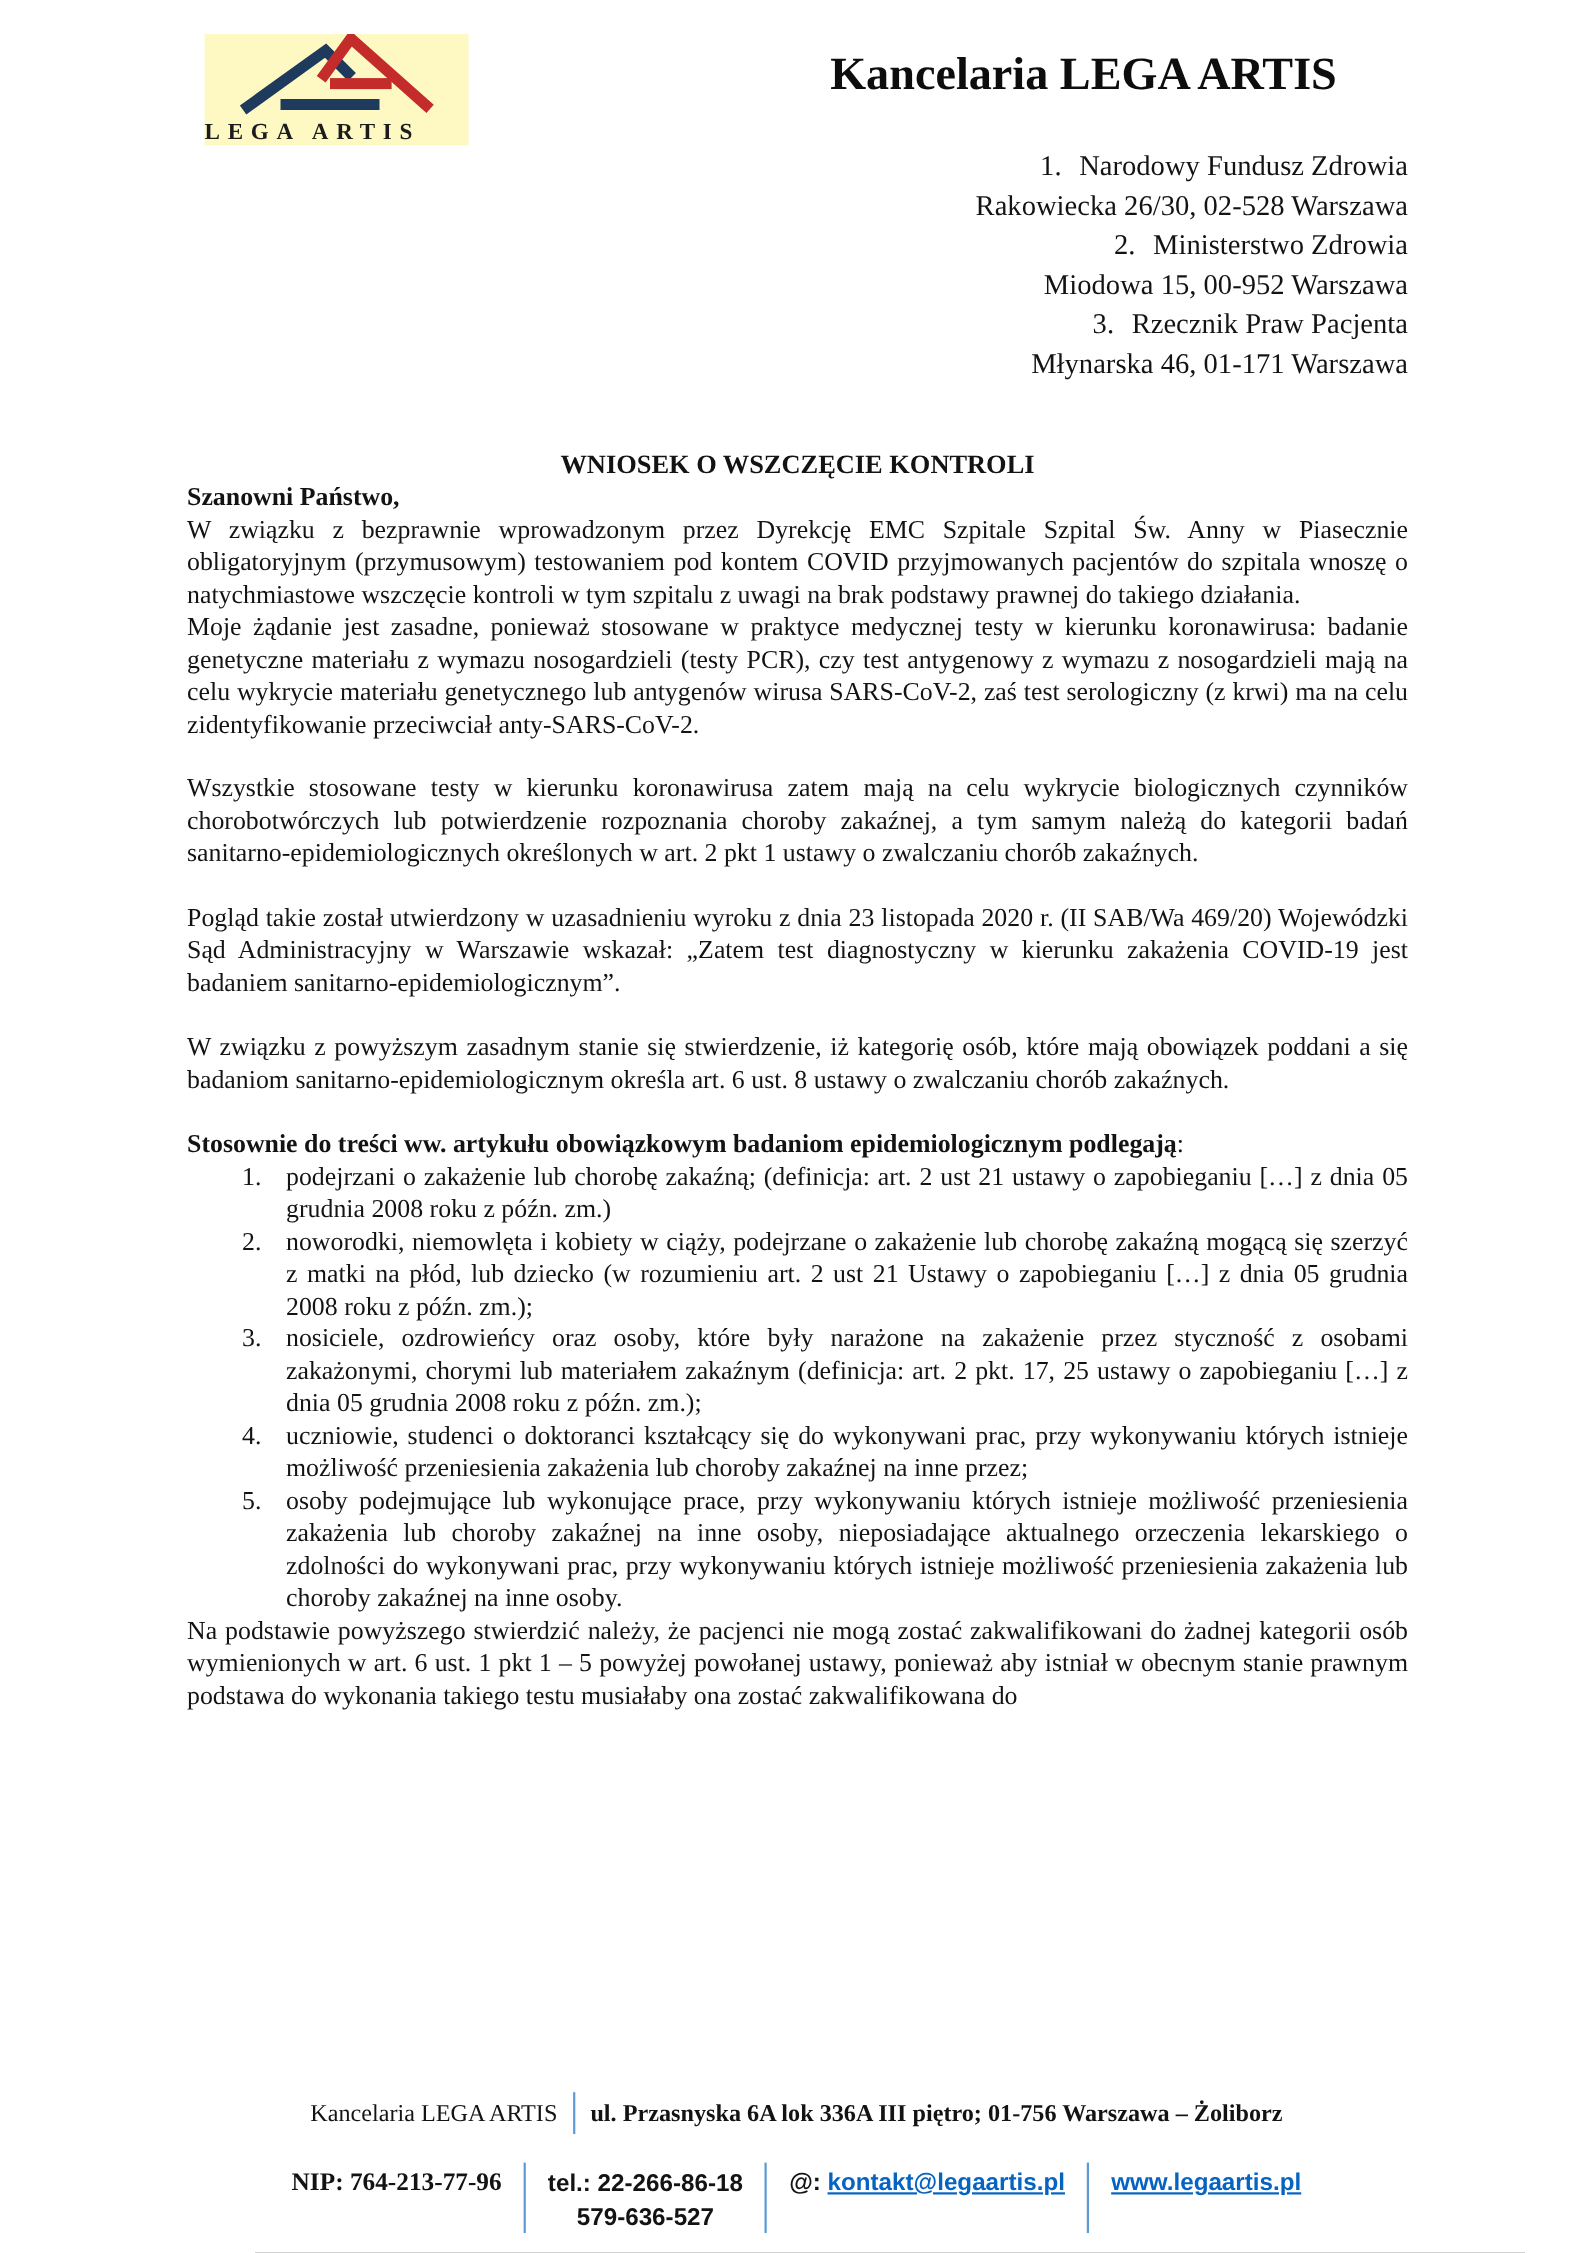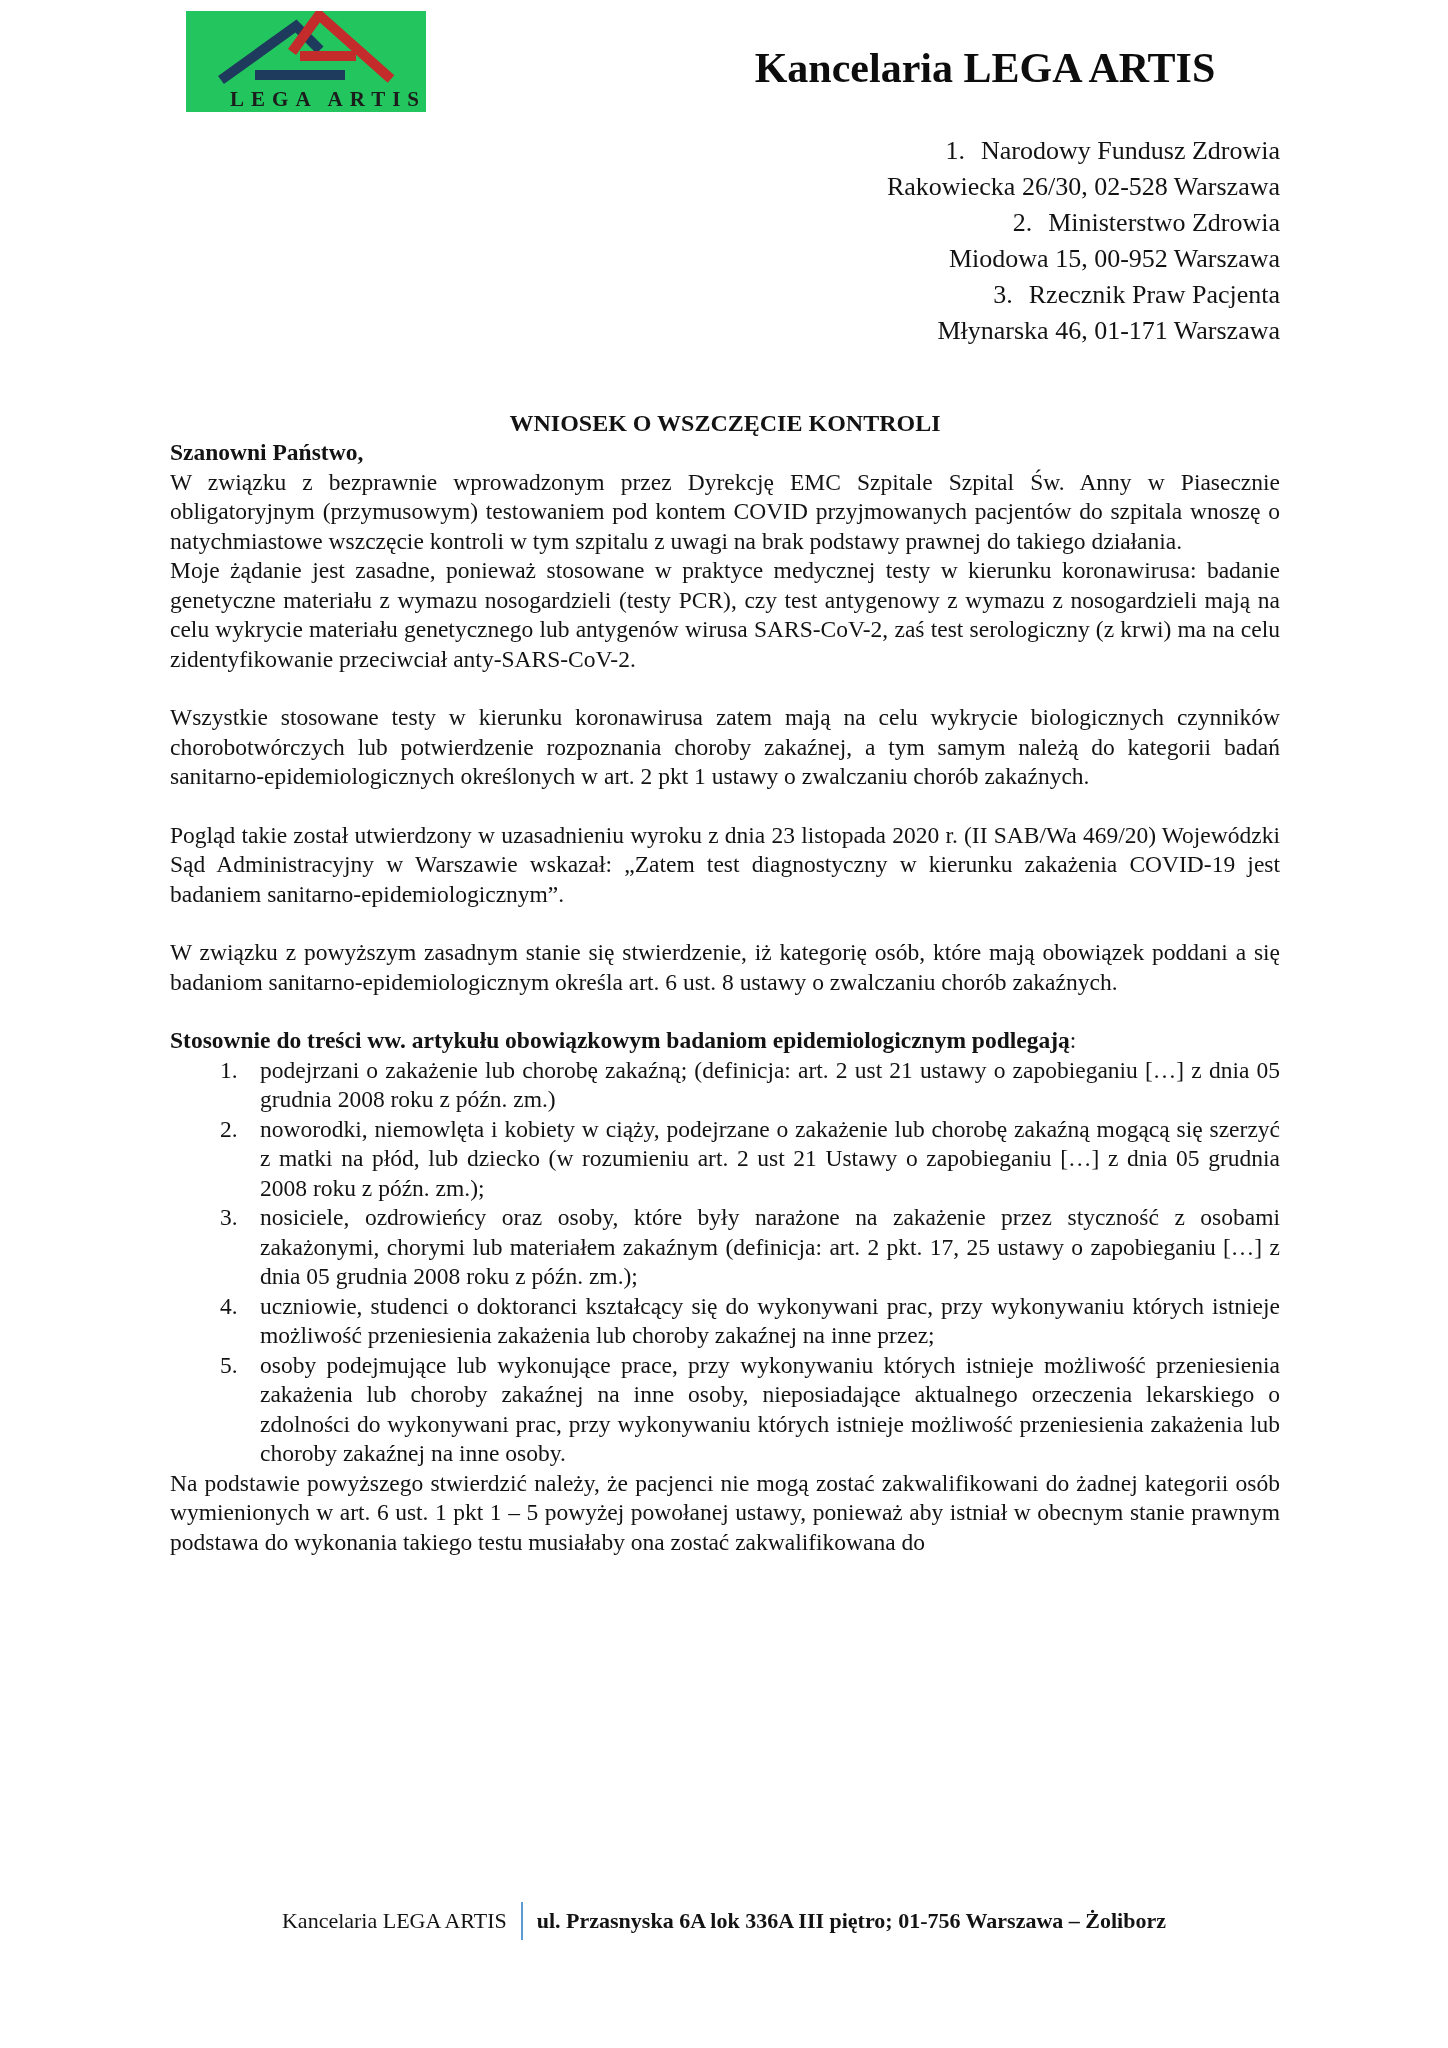--- a/index.html
+++ b/index.html
@@ -3,22 +3,22 @@
 <meta charset="utf-8">
 <style>
   html,body { margin:0; padding:0; background:#888; }
   .page {
     position:relative; width:1448px; height:2048px; margin:0 auto;
     background:#ffffff; overflow:hidden;
     font-family:"Liberation Serif", serif; color:#131313;
   }
   
   .logo {
-    position:absolute; left:186px; top:11px; width:240px;
-    text-align:right; background:#22c55e;
+    position:absolute; left:186px; top:31px; width:240px;
+    text-align:left; background:#fef9c3;
   }
   .logo svg { display:block; margin:0 auto; width:178px; height:74px; }
   .logo-text {
     font-size:21px; font-weight:bold; letter-spacing:7px;
     white-space:nowrap; margin-top:2px; color:#1c1c1c;
   }
   .main-title {
     position:absolute; left:745px; top:44px; width:480px;
     text-align:center; font-size:42px; font-weight:bold; color:#0d0d0d;
   }
@@ -124,14 +124,31 @@
 
     <div class="para">Na podstawie powyższego stwierdzić należy, że pacjenci nie mogą zostać zakwalifikowani do żadnej kategorii osób wymienionych w art. 6 ust. 1 pkt 1 – 5 powyżej powołanej ustawy, ponieważ aby istniał w obecnym stanie prawnym podstawa do wykonania takiego testu musiałaby ona zostać zakwalifikowana do</div>
   </div>
 
   <div class="footer-line1">
     <span class="f1-label">Kancelaria LEGA ARTIS</span>
     <span class="v-div1"></span>
     <span class="f1-address">ul. Przasnyska 6A lok 336A III piętro; 01-756 Warszawa – Żoliborz</span>
   </div>
 
+  <div class="footer-line2">
+    <span class="f2-nip">NIP: 764-213-77-96</span>
+    <span class="v-div2"></span>
+    <span class="f2-tel">
+      <span style="display:block">tel.: 22-266-86-18</span>
+      <span style="display:block">579-636-527</span>
+    </span>
+    <span class="v-div2"></span>
+    <span class="f2-email">
+      <span>@:</span>
+      <a href="#" class="blue-link">kontakt@legaartis.pl</a>
+    </span>
+    <span class="v-div2"></span>
+    <span class="f2-web">
+      <a href="#" class="blue-link">www.legaartis.pl</a>
+    </span>
+  </div>
 
 </div>
 
 </body></html>

